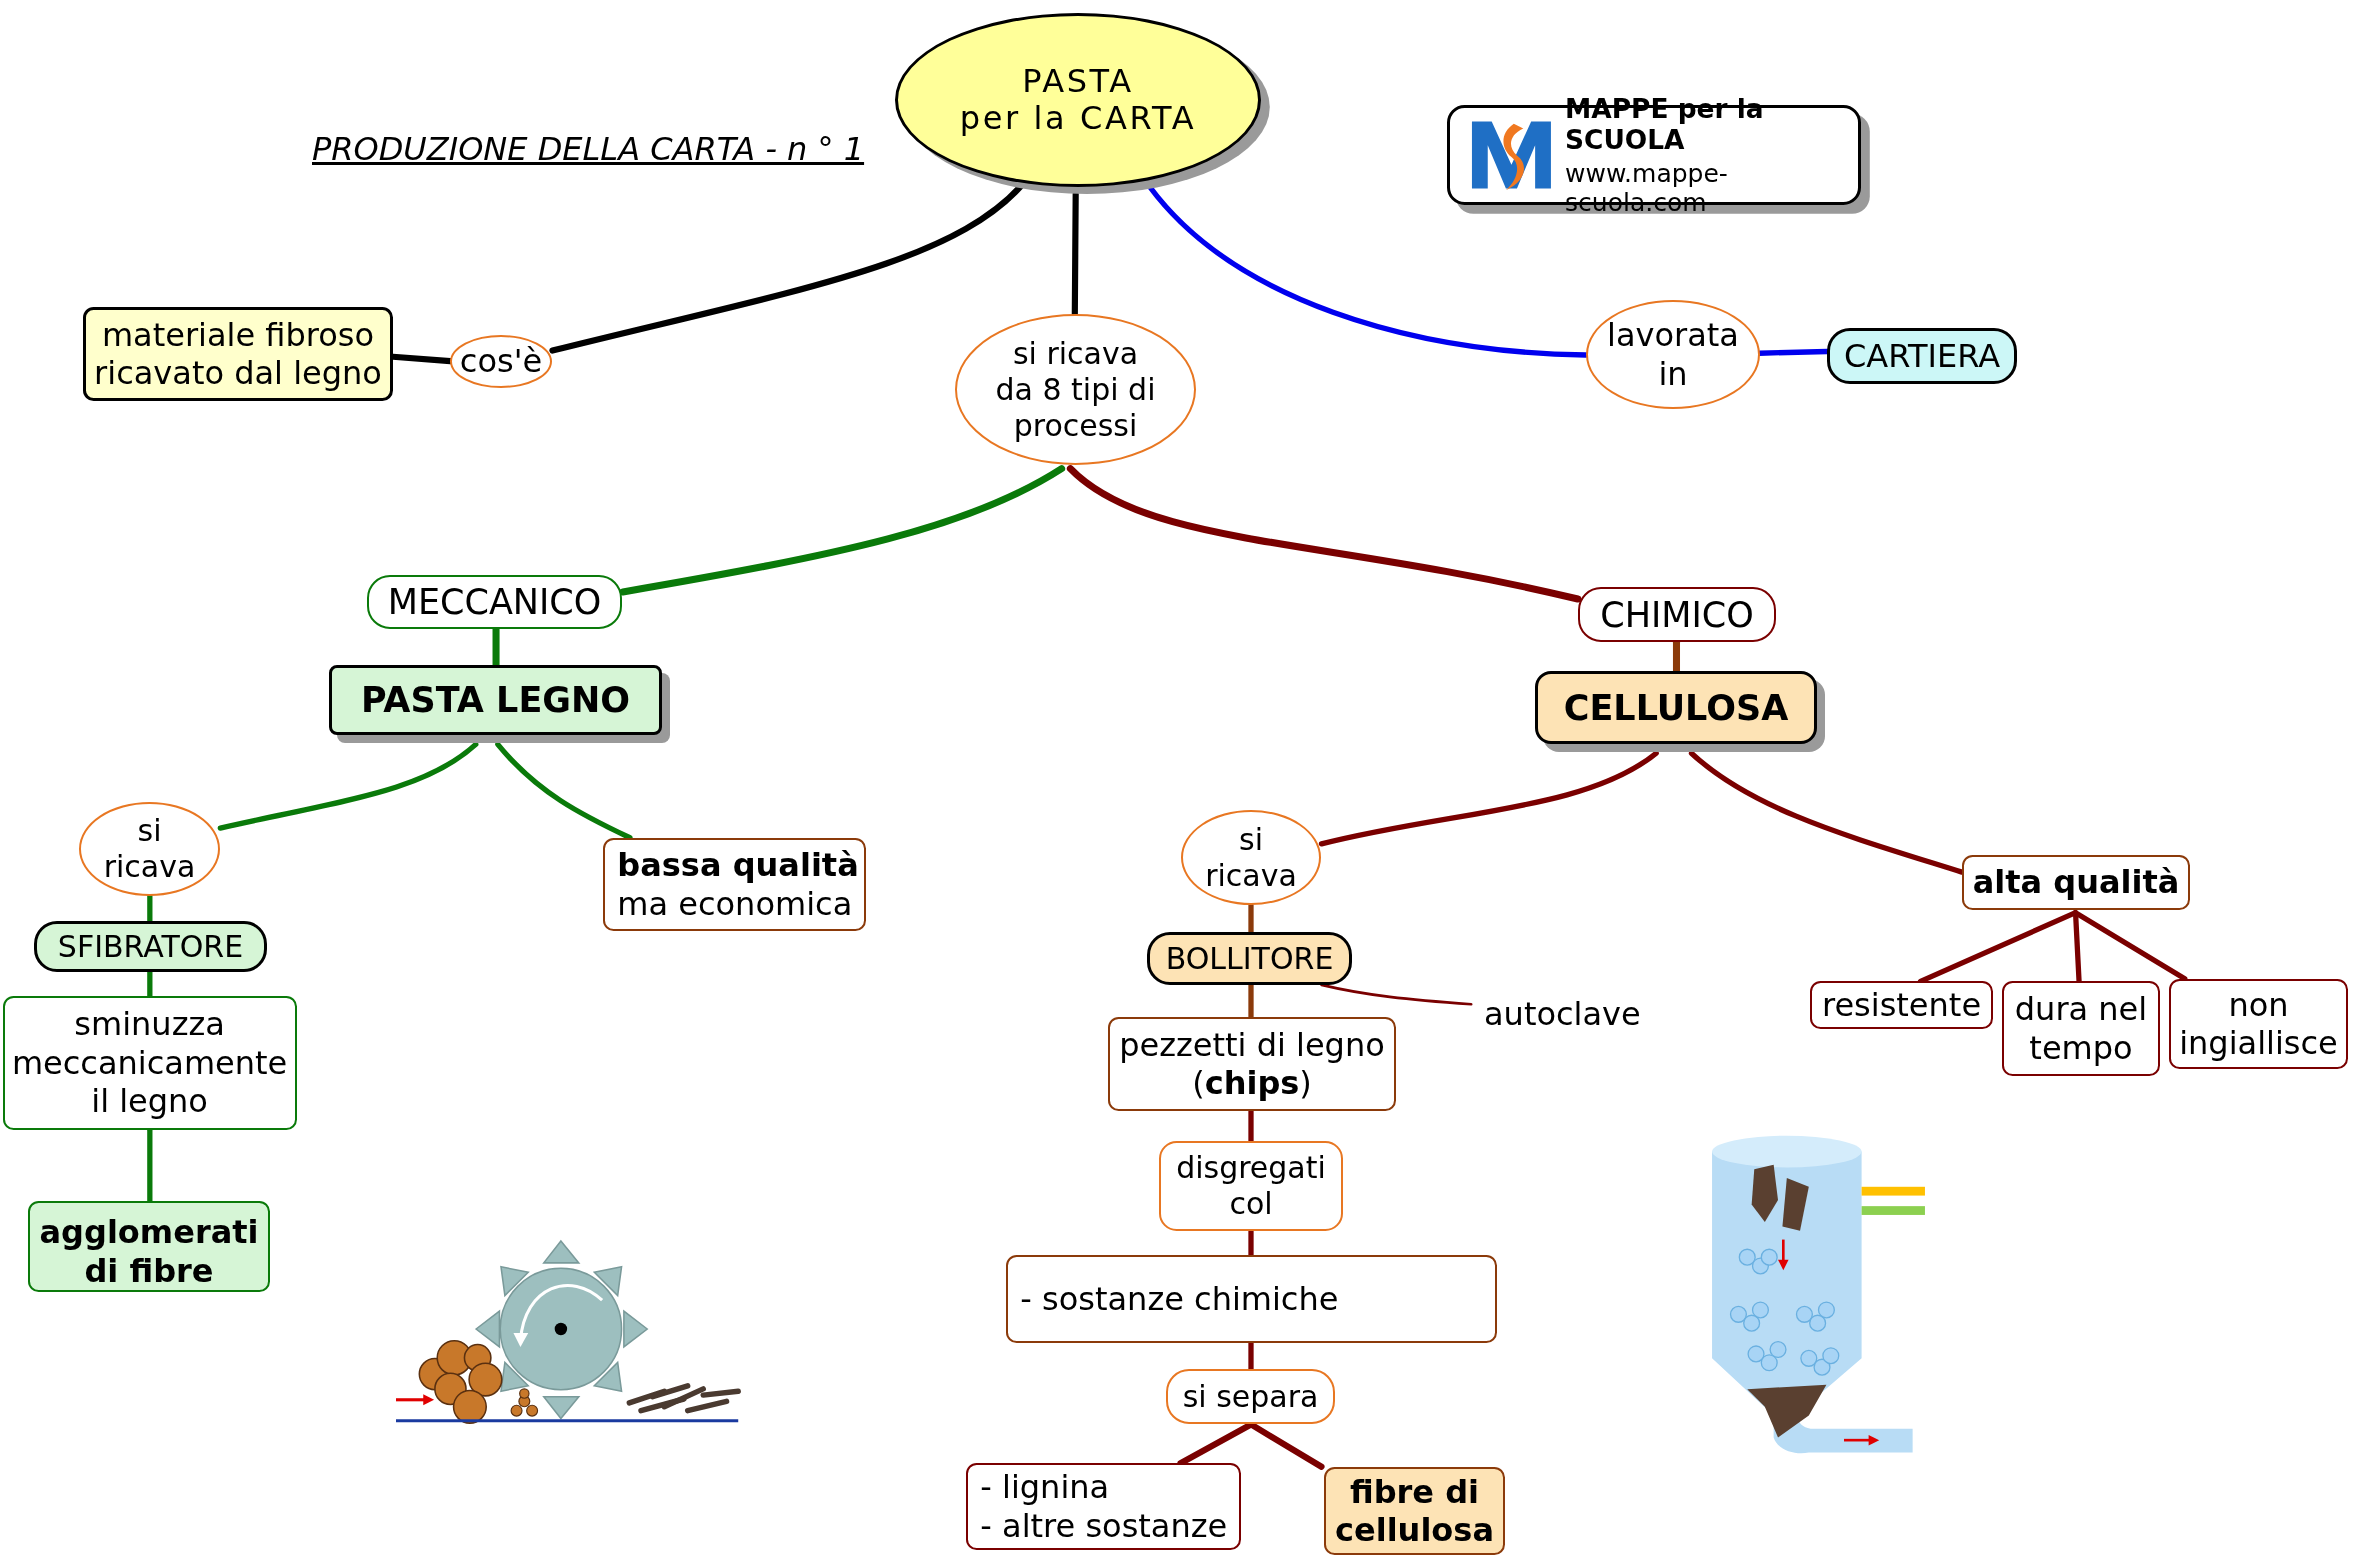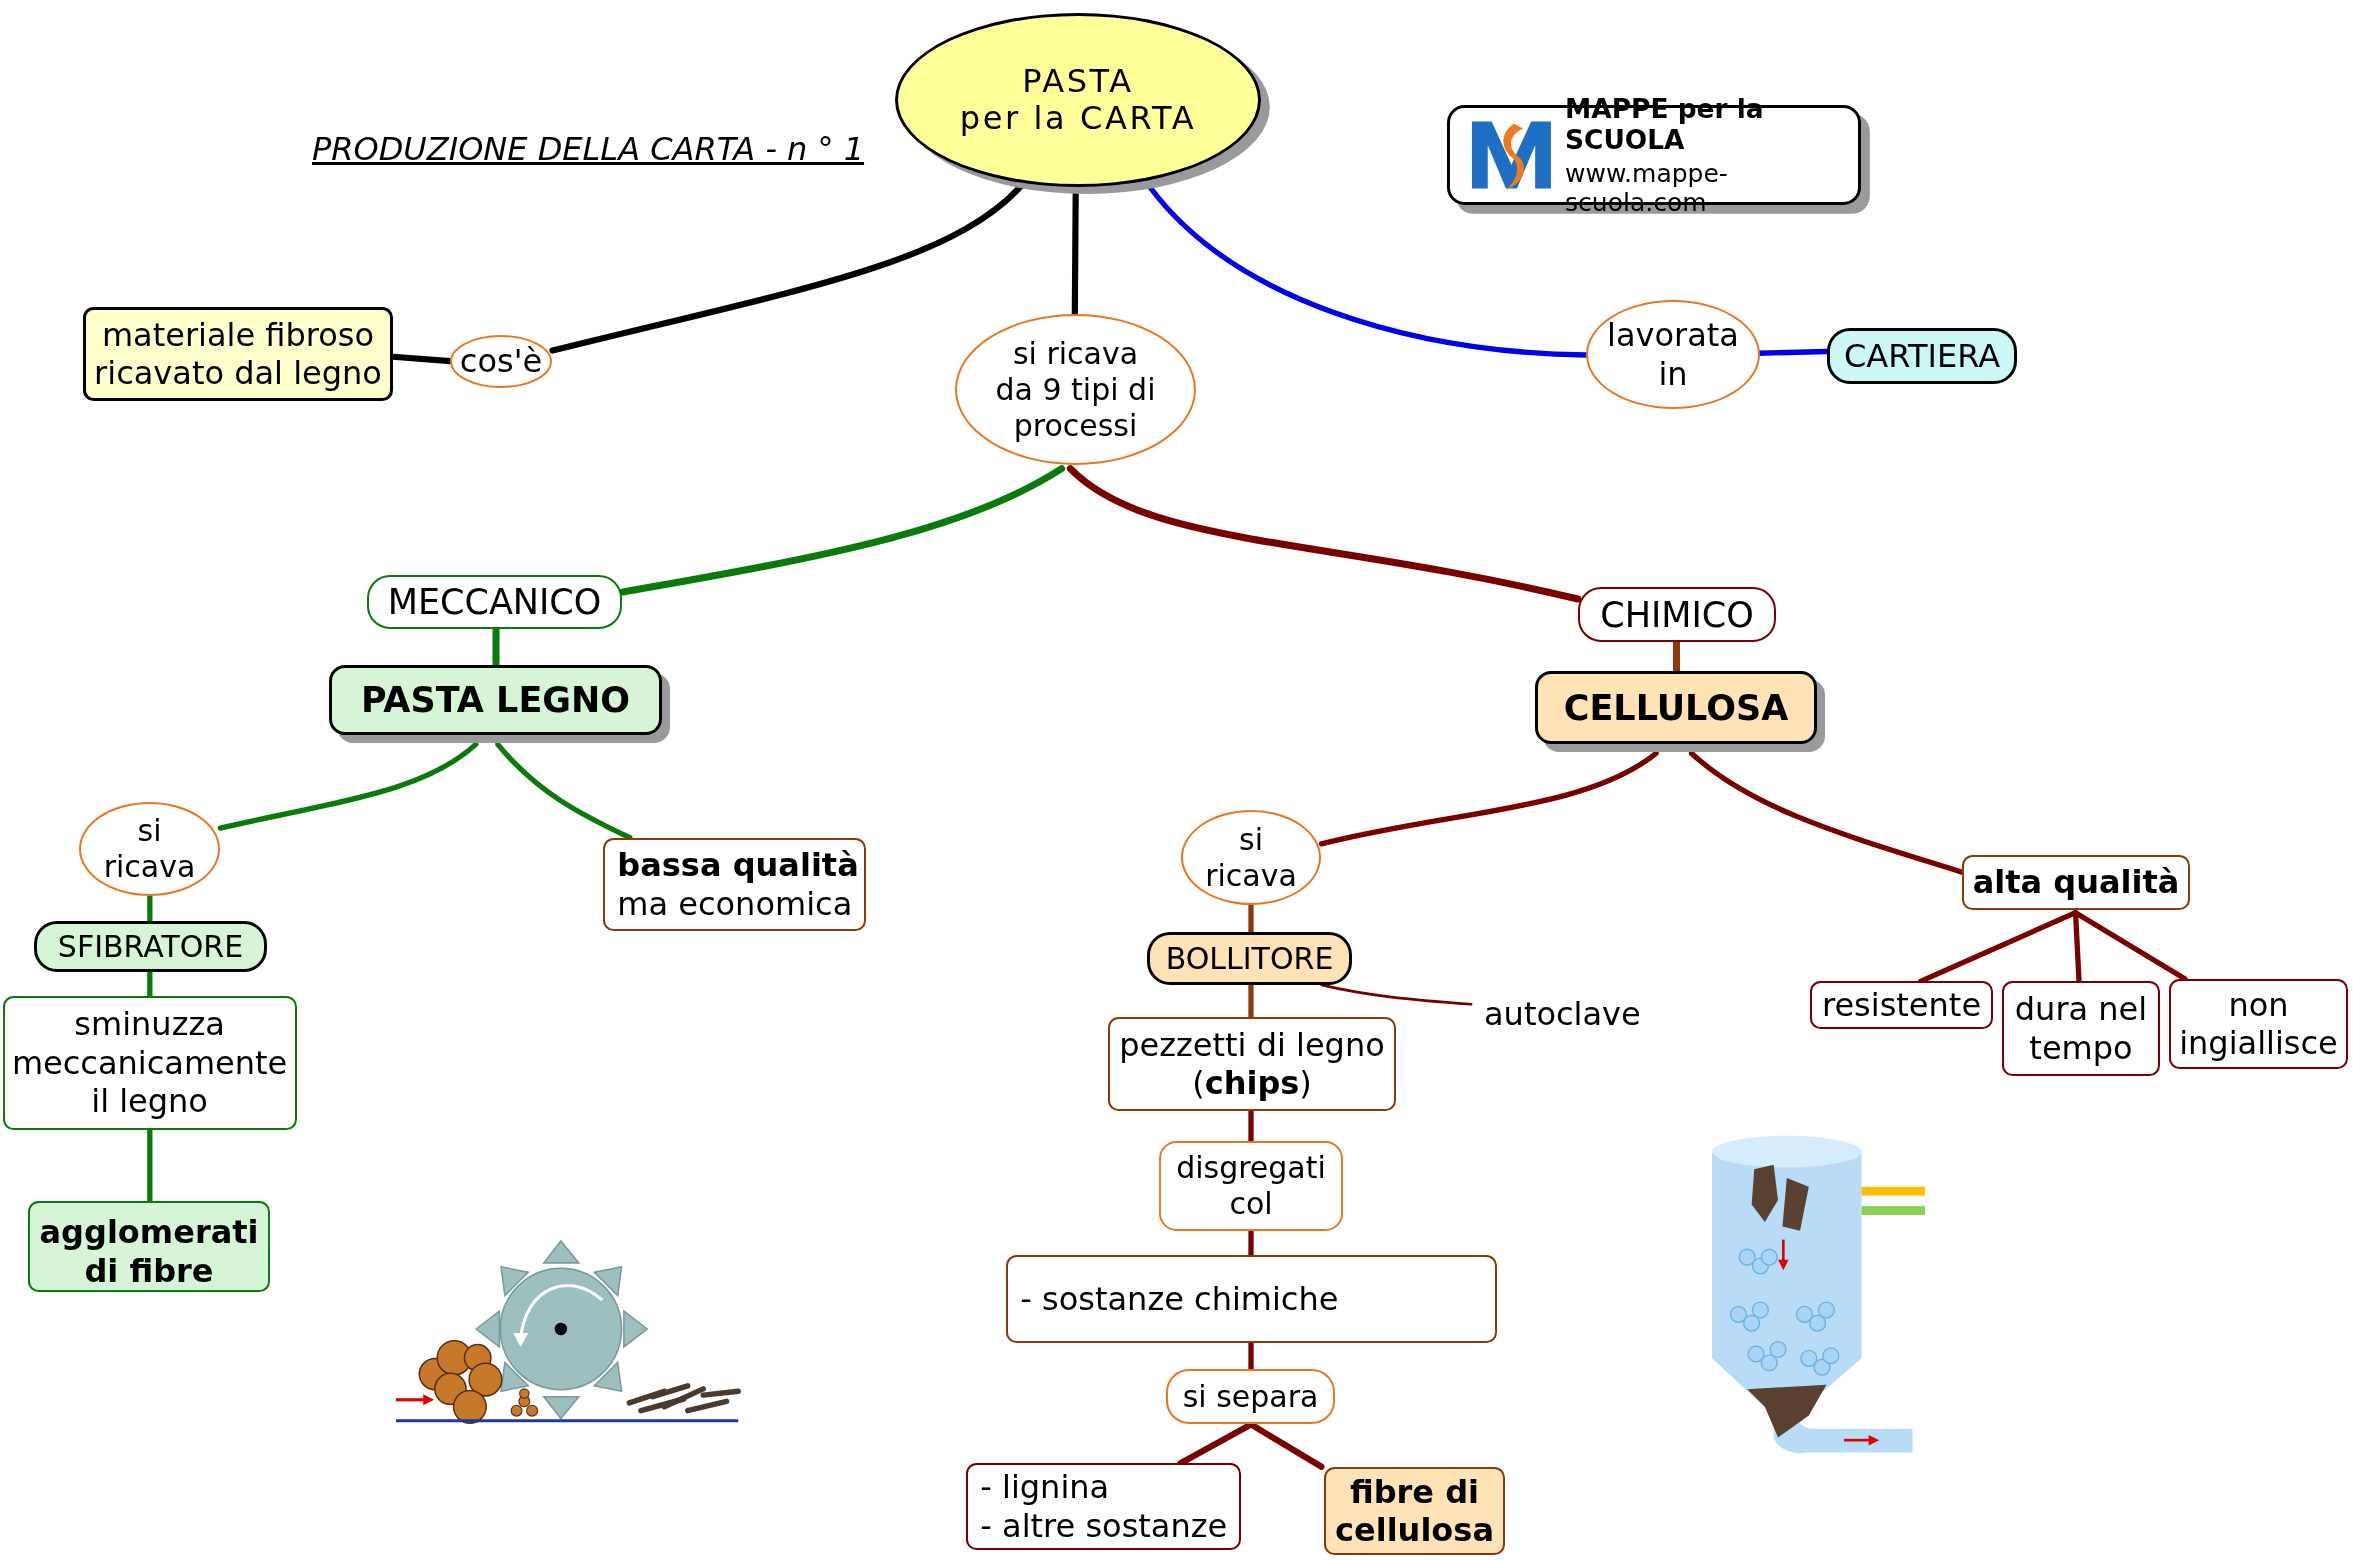--- a/index.html
+++ b/index.html
@@ -88,35 +88,35 @@
 
 <div class="node rect f36 shadow" style="left:83px;top:307px;width:310px;height:94px;border:3.5px solid #000;background:#ffffcc;box-shadow:none;">
   <span>materiale fibroso</span>
   <span>ricavato dal legno</span>
 </div>
 <div class="node ell f36" style="left:450px;top:335px;width:102px;height:53px;">
   <span>cos'è</span>
 </div>
 <div class="node ell f34" style="left:955px;top:314px;width:241px;height:151px;">
   <span>si ricava</span>
-  <span>da 9 tipi di</span>
+  <span>da 8 tipi di</span>
   <span>processi</span>
 </div>
 <div class="node ell f36" style="left:1586px;top:300px;width:174px;height:109px;">
   <span>lavorata</span>
   <span>in</span>
 </div>
 <div class="node pill f36" style="left:1827px;top:328px;width:190px;height:56px;border:3.5px solid #000;background:#ccf7f7;">
   <span>CARTIERA</span>
 </div>
 
 <div class="node pill f40" style="left:367px;top:575px;width:255px;height:54px;border:2.6px solid #0a7a0a;">
   <span>MECCANICO</span>
 </div>
-<div class="node rect b f40 shadow" style="left:329px;top:665px;width:333px;height:70px;border:3.5px solid #000;background:#d6f5d6;border-radius:16px;">
+<div class="node rect b f40 shadow" style="left:329px;top:665px;width:333px;height:70px;border:3.5px solid #000;background:#d6f5d6;border-radius:8px;">
   <span>PASTA LEGNO</span>
 </div>
 <div class="node ell f34" style="left:79px;top:802px;width:141px;height:94px;">
   <span>si</span>
   <span>ricava</span>
 </div>
 <div class="node pill f34" style="left:34px;top:921px;width:233px;height:51px;border:3.5px solid #000;background:#d6f5d6;">
   <span>SFIBRATORE</span>
 </div>
 <div class="node rect f36" style="left:2.6px;top:996px;width:294px;height:134px;border:2.6px solid #0a7a0a;">

